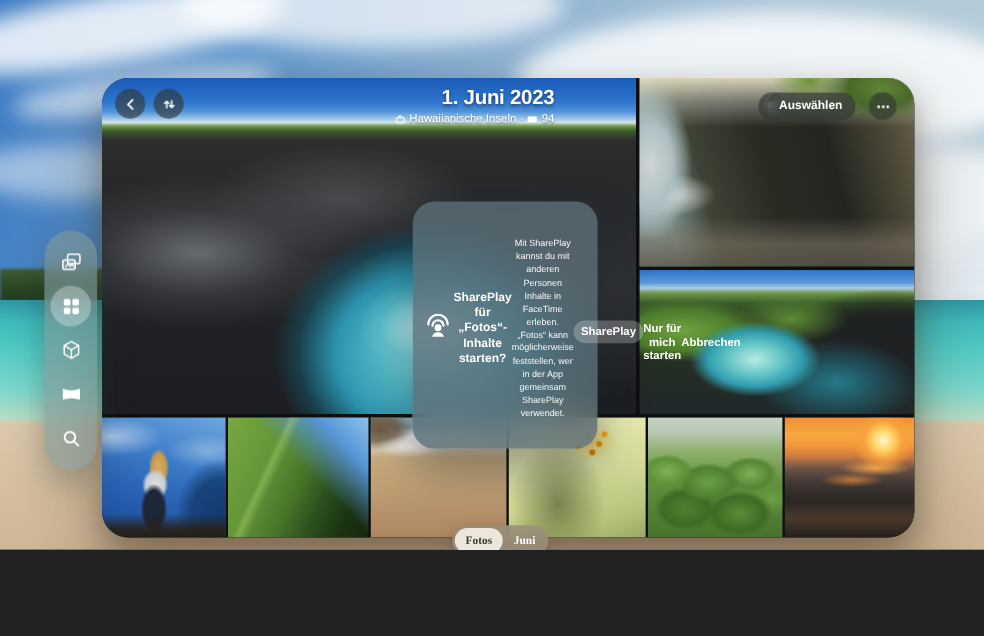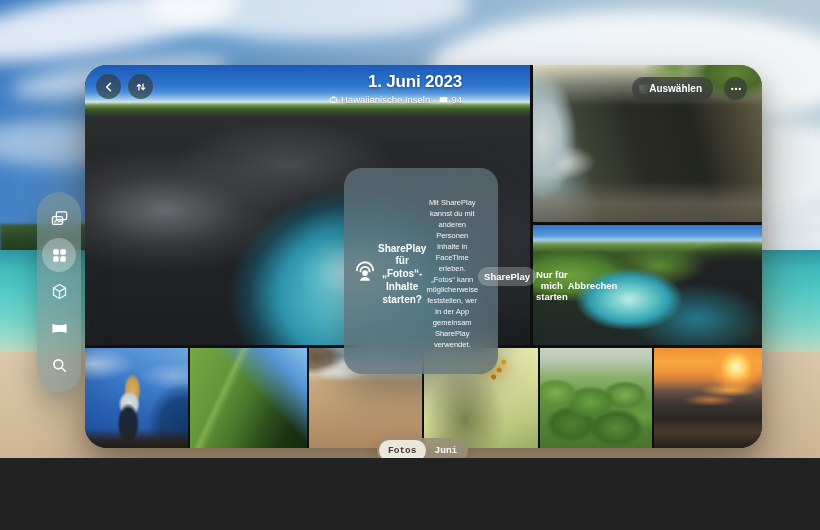--- a/index.html
+++ b/index.html
@@ -143,21 +143,21 @@
     background:rgba(255,255,255,.24);color:#fff;font-family:"Liberation Sans",sans-serif;font-size:9.5px;font-weight:700;}
   .dlg-text-btn{margin-top:26px;border:none;background:transparent;color:#fff;cursor:pointer;
     font-family:"Liberation Sans",sans-serif;font-size:9.5px;font-weight:600;padding:0;}
 
   
   .view-toggle{position:absolute;left:377px;top:438px;height:25px;border-radius:13px;
     background:rgba(152,142,122,.82);backdrop-filter:blur(8px);
     box-shadow:0 6px 14px rgba(70,55,35,.3);
     display:flex;align-items:center;padding:2px;box-sizing:border-box;}
   .seg{border:none;background:transparent;height:21px;border-radius:11px;padding:0 9px;cursor:pointer;
-    font-family:Liberation Mono, monospace;font-size:9.5px;font-weight:600;color:#fff;}
+    font-family:Liberation Serif, serif;font-size:9.5px;font-weight:600;color:#fff;}
   .seg.selected{background:#ece7dc;color:#3a3a35;}
   .drag-bar{position:absolute;left:387px;top:477px;width:63px;height:5px;border-radius:3px;
     background:rgba(255,255,255,.85);box-shadow:0 1px 4px rgba(90,70,50,.35);cursor:grab;}
 </style>
 </head>
 <body>
 
 <div class="scene">
 
   <div class="bg-sky"></div>

